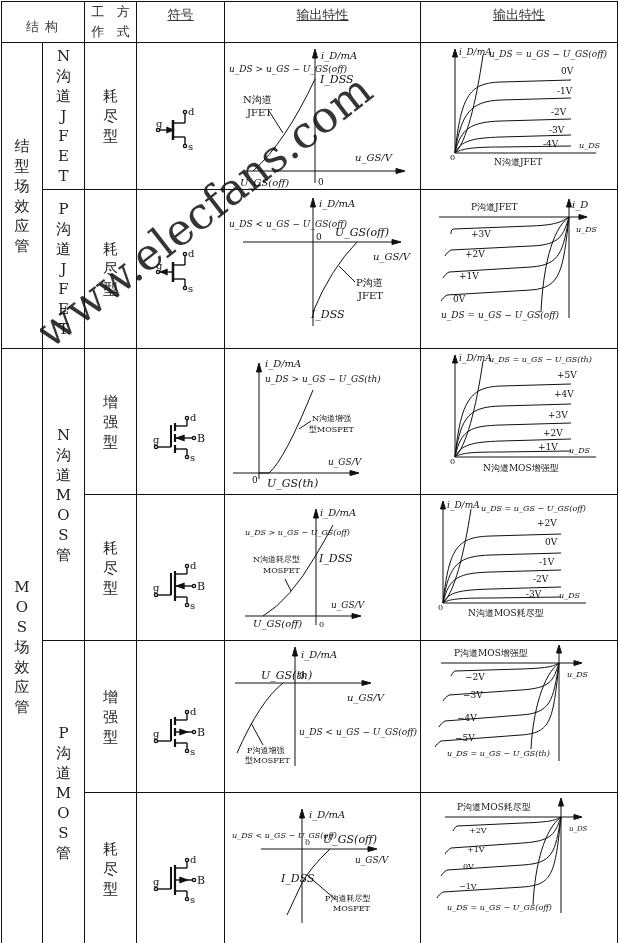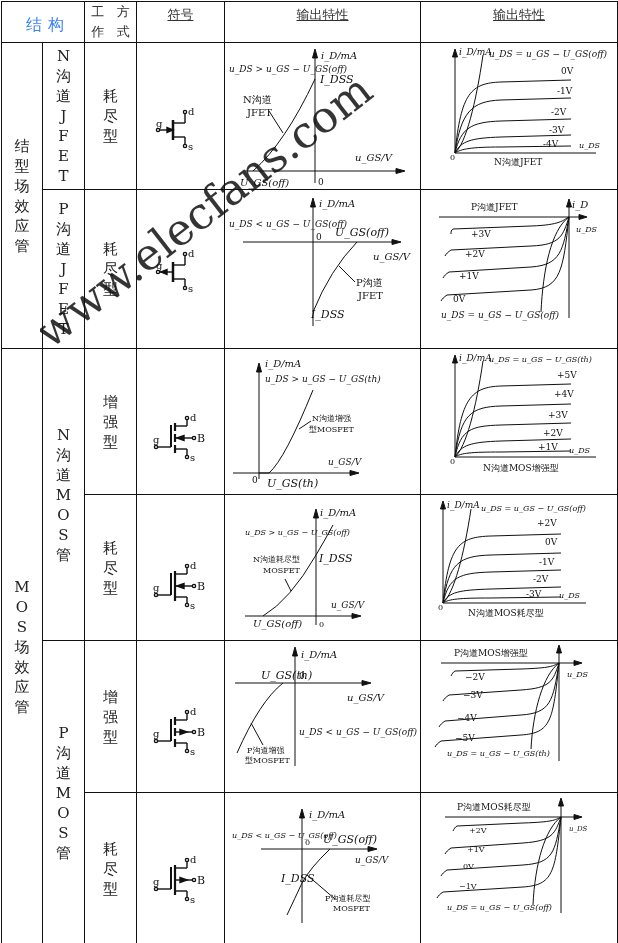--- a/index.html
+++ b/index.html
@@ -3,21 +3,21 @@
 <meta charset="utf-8">
 <style>
   html, body { margin:0; padding:0; background:#fff; }
   body { width:618px; height:943px; position:relative; overflow:hidden;
          font-family: "DejaVu Serif", "Liberation Serif", serif; color:#111; }
   table.fet { position:absolute; left:1px; top:1px; border-collapse:collapse; table-layout:fixed; }
   table.fet td { border:1.5px solid #111; padding:0; vertical-align:middle; text-align:center; position:relative; }
   .hdr { font-size:13px; color:#333; }
   .vtext { display:flex; flex-direction:column; align-items:center; justify-content:center; line-height:20px; font-size:15px; color:#222; }
   .cell-svg { display:block; }
-  .hdr-struct { position:absolute; left:24px; bottom:6px; font-size:16px; color:#3b82f6; letter-spacing:6px; }
+  .hdr-struct { position:absolute; left:24px; bottom:6px; font-size:13px; color:#404040; letter-spacing:6px; }
   .hdr-mode { display:flex; flex-direction:row; line-height:20px; }
   .hdr-top { position:absolute; top:4px; left:0; right:0; text-align:center;text-decoration:underline; }
   svg text { font-family: "DejaVu Serif", "Liberation Serif", serif; fill:#111; }
   .watermark { position:absolute; left:40px; top:60px; width:380px; height:300px; pointer-events:none; }
 </style>
 </head>
 <body>
 
 <table class="fet">
   <colgroup>

